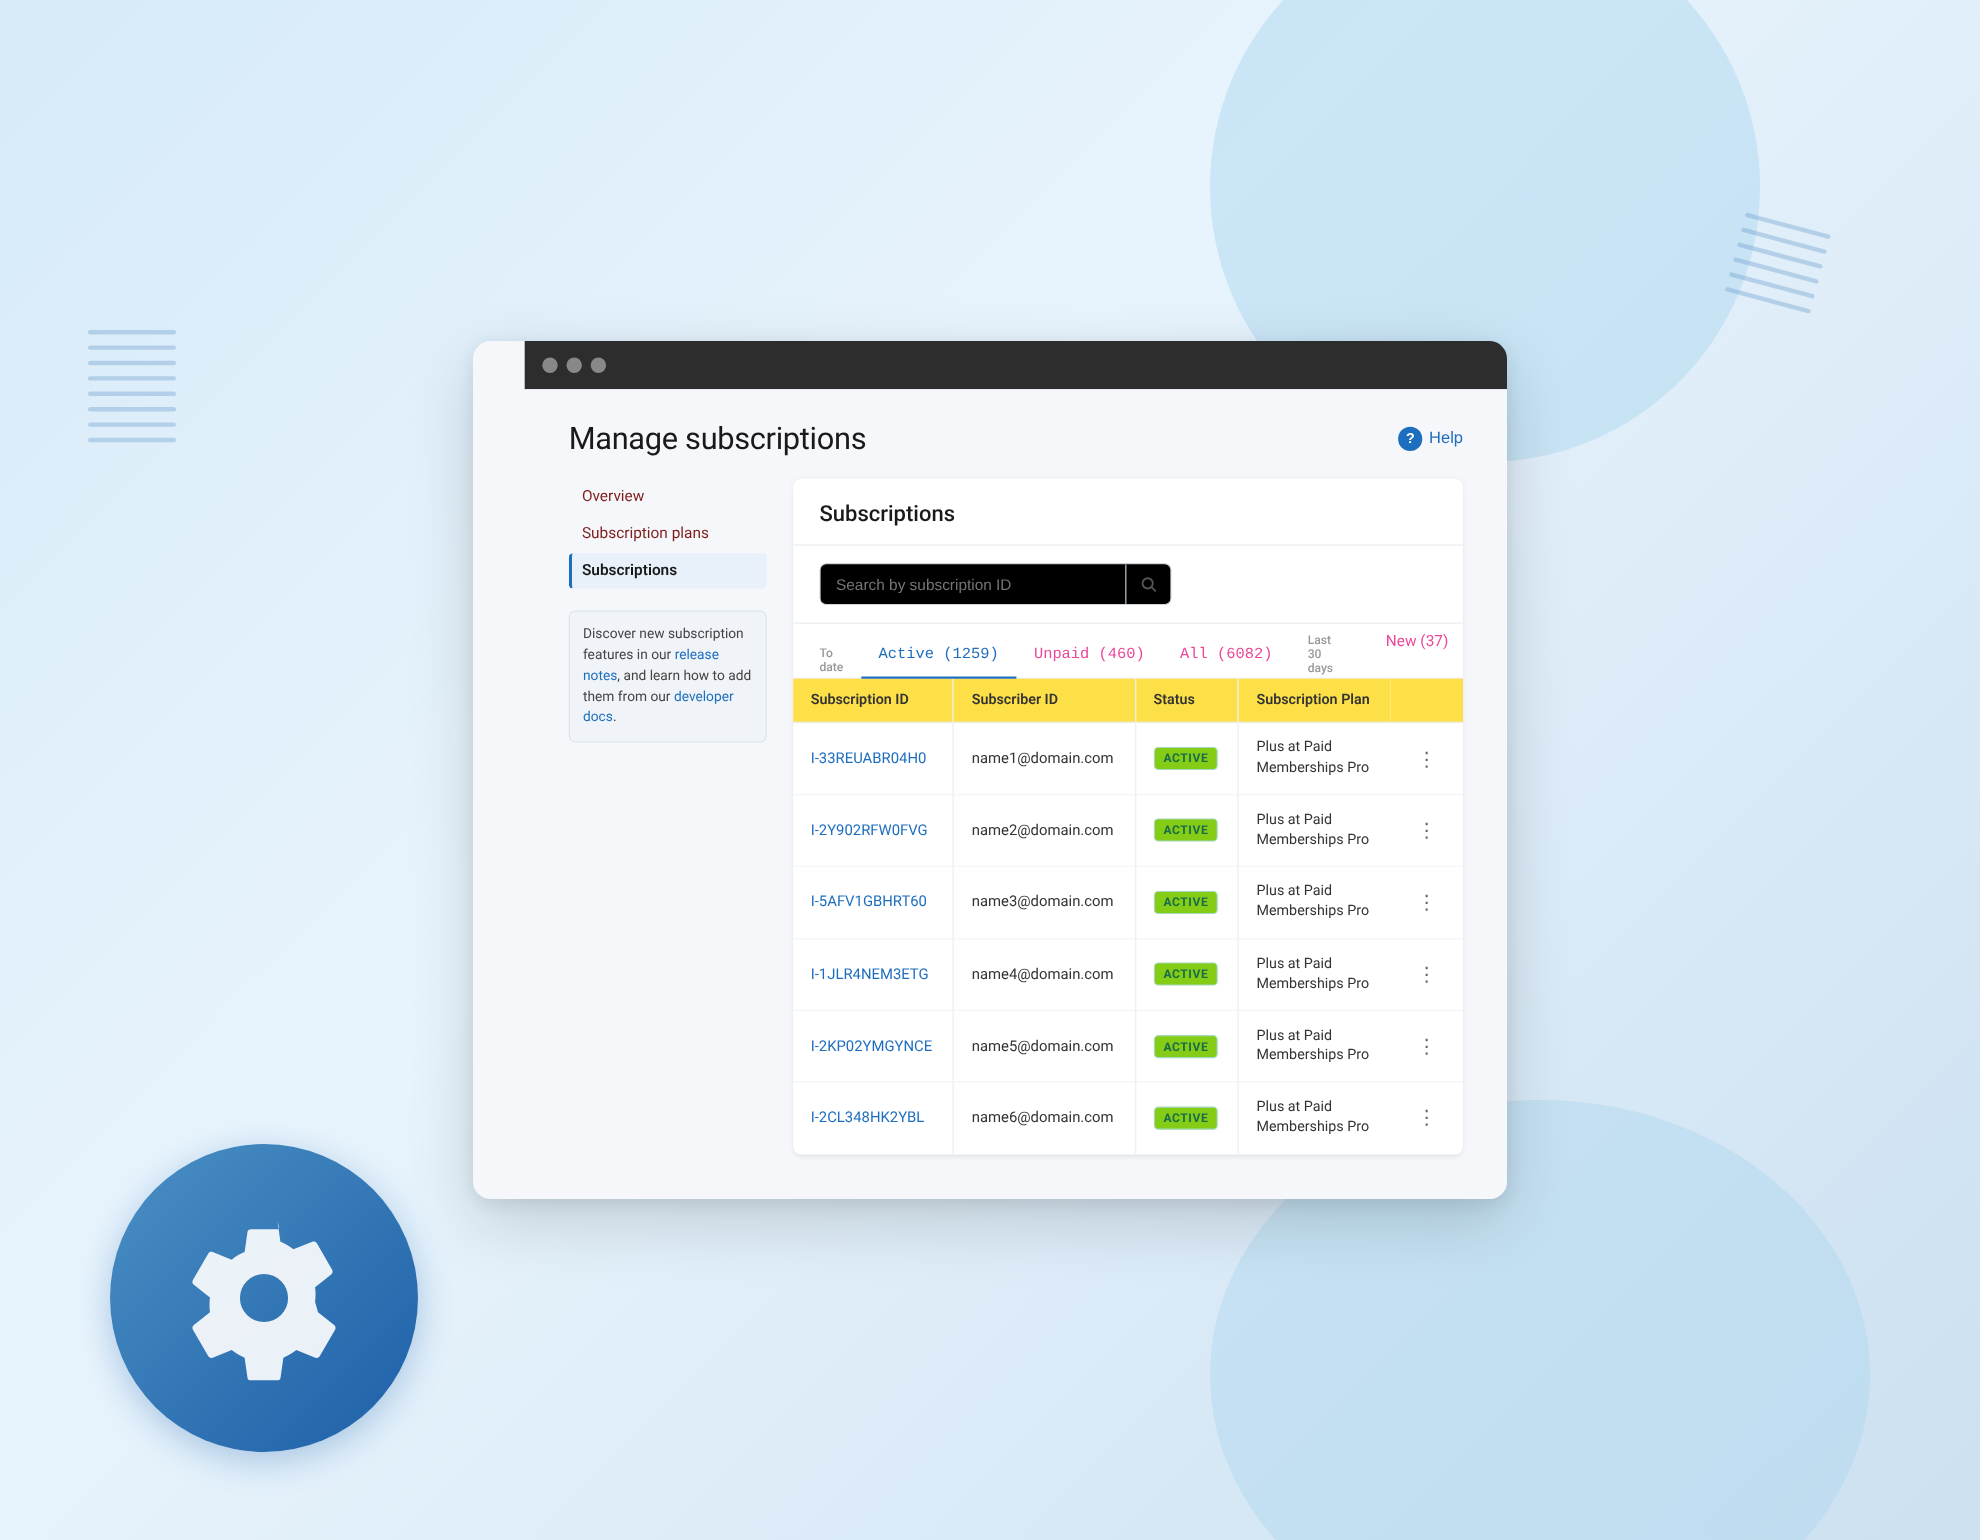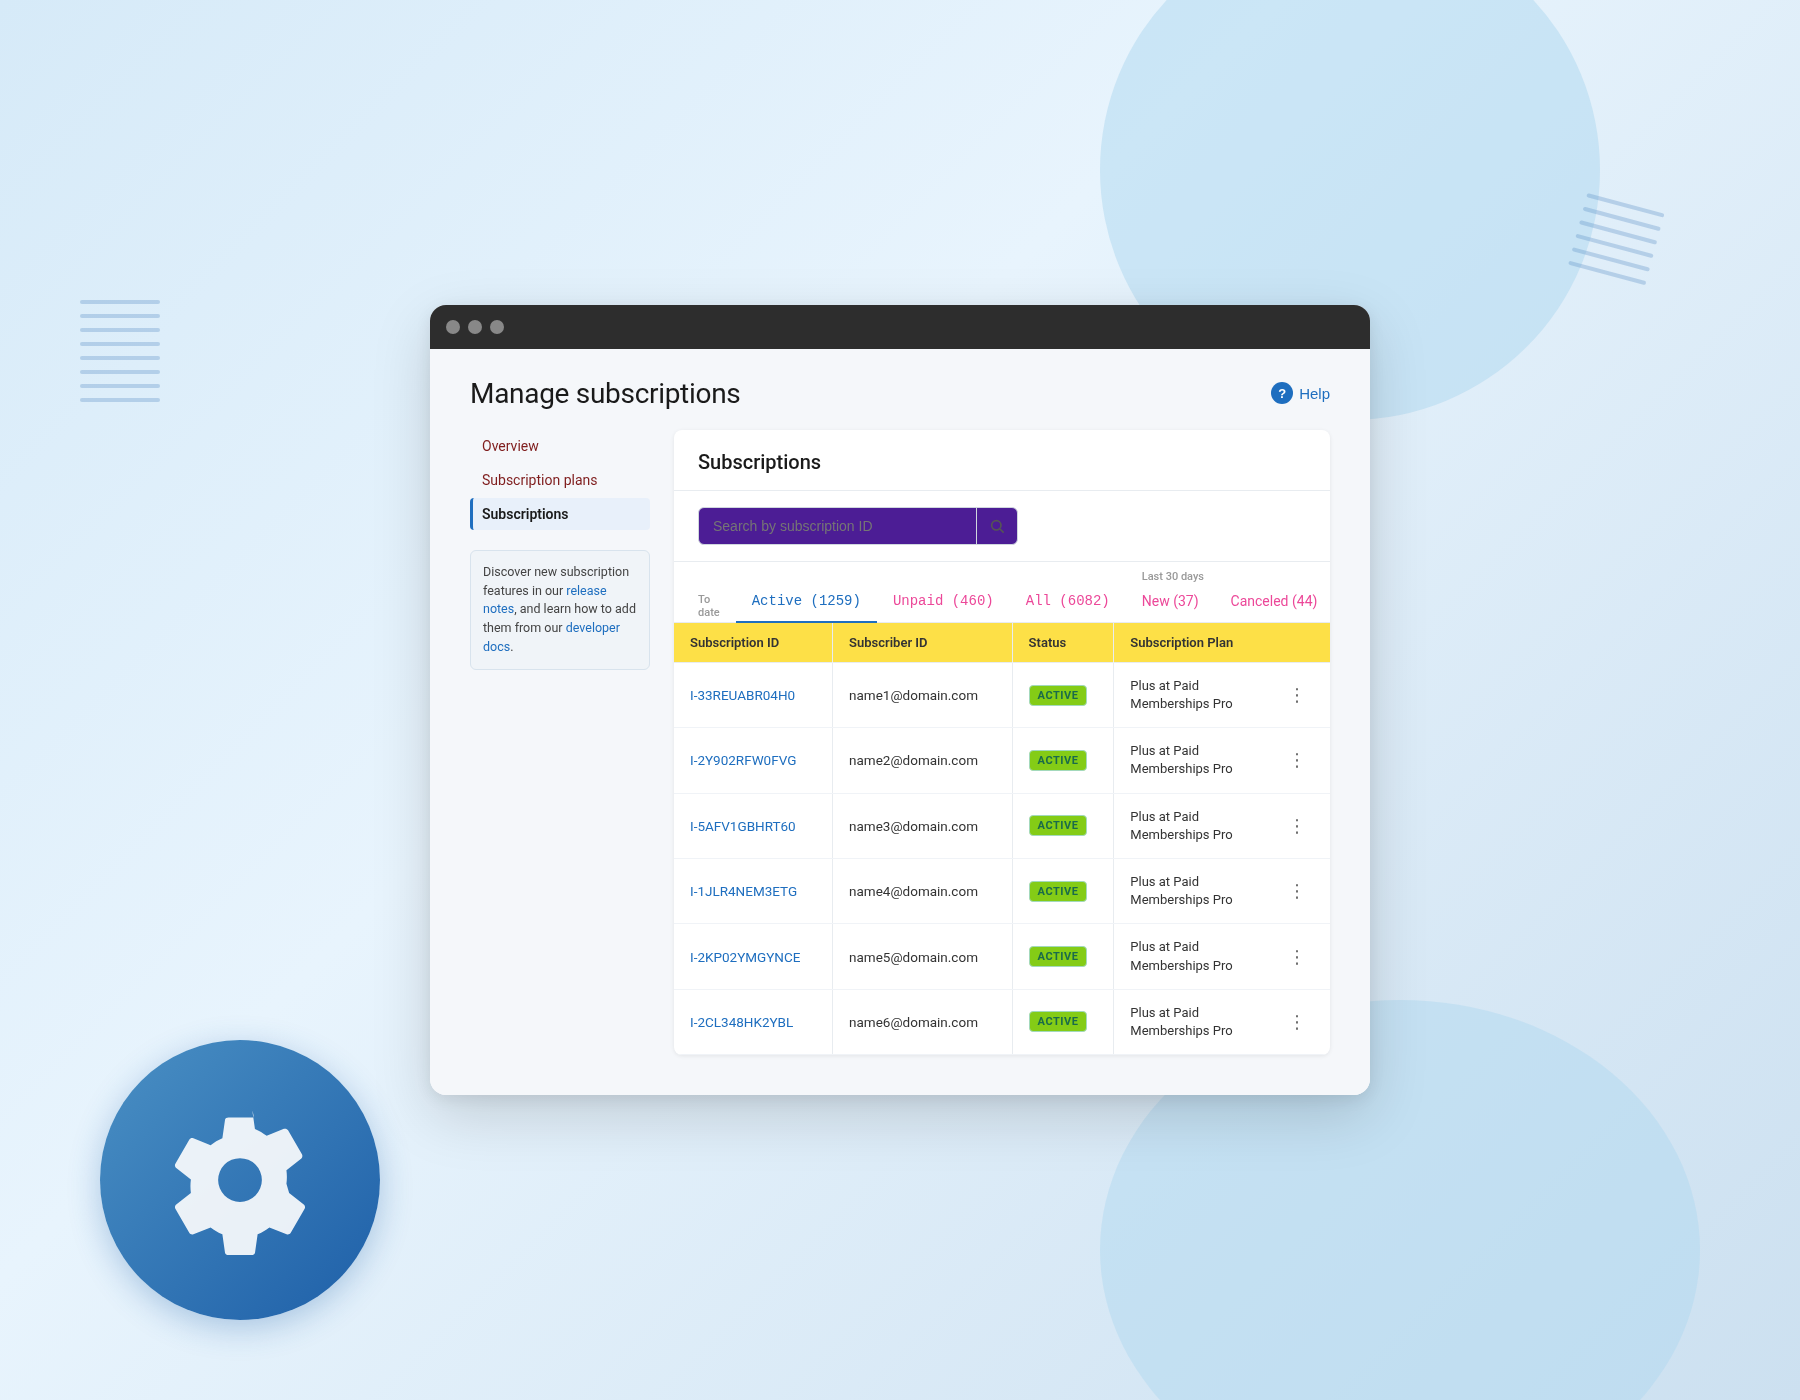--- a/index.html
+++ b/index.html
@@ -84,20 +84,21 @@
 
     
     .browser-window {
       width: 940px;
       background: #f5f7fa;
       border-radius: 16px;
       box-shadow: 0 20px 60px rgba(0,0,0,0.15), 0 4px 16px rgba(0,0,0,0.08);
       overflow: hidden;
       position: relative;
       z-index: 2;
+      padding-left: 47px;
     }
 
     
     .title-bar {
       background: #2d2d2d;
       height: 44px;
       display: flex;
       align-items: center;
       padding: 0 16px;
       gap: 8px;
@@ -225,21 +226,21 @@
       padding: 16px 24px;
       border-bottom: 1px solid #e8ecf0;
     }
     .search-bar {
       display: flex;
       align-items: center;
       border: 1px solid #d0d7de;
       border-radius: 6px;
       overflow: hidden;
       width: 320px;
-      background: #4c1d95;
+      background: #000000;
     }
     .search-input {
       flex: 1;
       border: none;
       outline: none;
       padding: 10px 14px;
       font-size: 14px;
       color: #888;
       background: transparent;
     }
@@ -414,21 +415,21 @@
         <div style="display:flex; align-items:flex-end; padding: 0 24px; border-bottom: 1px solid #e8ecf0;">
           <div style="display:flex; flex-direction:row;">
             <span style="font-size:11px;color:#999;padding: 8px 16px 2px 0; font-weight:500;">To date</span>
             <div style="display:flex;font-family:Liberation Mono, monospace;">
               <div class="tab active">Active (1259)</div>
               <div class="tab">Unpaid (460)</div>
               <div class="tab">All (6082)</div>
             </div>
           </div>
           <div style="width:1px; background:#d0d7de; height:36px; margin-bottom:0; align-self:flex-end; margin-bottom:1px;"></div>
-          <div style="display:flex; flex-direction:column;">
+          <div style="display:flex; flex-direction:row;gap:16px;">
             <span style="font-size:11px;color:#999;padding: 8px 16px 2px 16px; font-weight:500;">Last 30 days</span>
             <div style="display:flex;">
               <div class="tab">New (37)</div>
               <div class="tab">Canceled (44)</div>
             </div>
           </div>
         </div>
 
         <table class="subscriptions-table">
           <thead>

